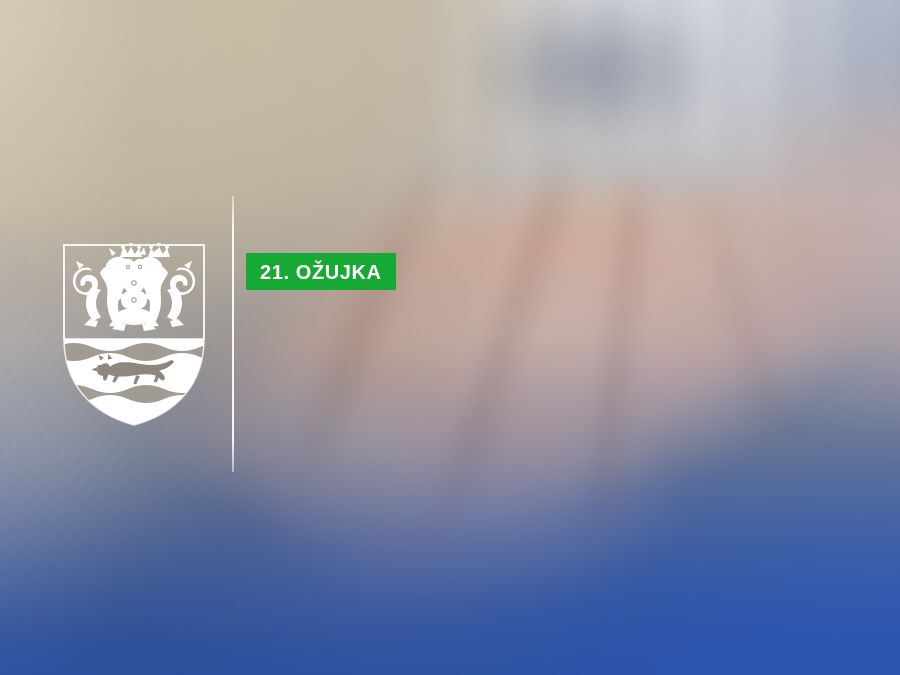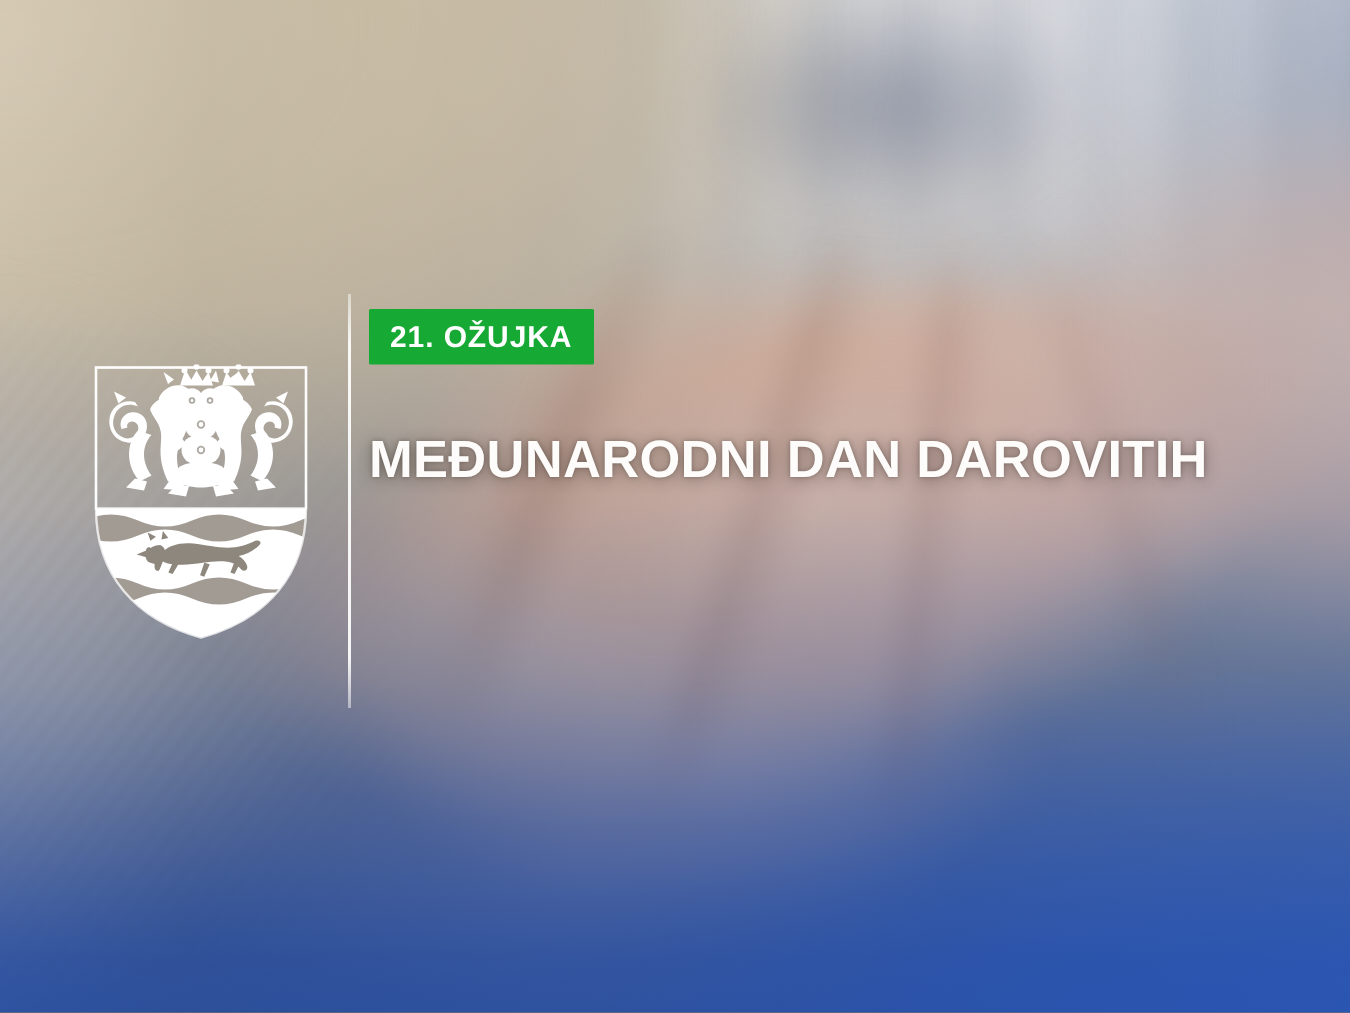--- a/index.html
+++ b/index.html
@@ -176,20 +176,21 @@
     display:inline-block;
     background:#16a933;
     color:#ffffff;
     font-size:20px;
     font-weight:bold;
     letter-spacing:.6px;
     line-height:1;
     padding:9px 14px 8px 14px;
     border-radius:1px;
     white-space:nowrap;
+    margin-top:47px;
   }
 
   .headline{
     margin:0;
     color:#fdfcfa;
     font-size:35px;
     font-weight:bold;
     line-height:40px;
     letter-spacing:.2px;
     text-transform:uppercase;
@@ -360,17 +361,16 @@
   </div>
 
   <div class="divider"></div>
 
   <div class="content">
 
     <div class="date-badge">21. OŽUJKA</div>
 
 
     <h2 class="headline second">
-      <span class="ln">MEĐUNARODNI DAN DAROVITIH</span>
     </h2>
 
   </div>
 </div>
 
 </body></html>

